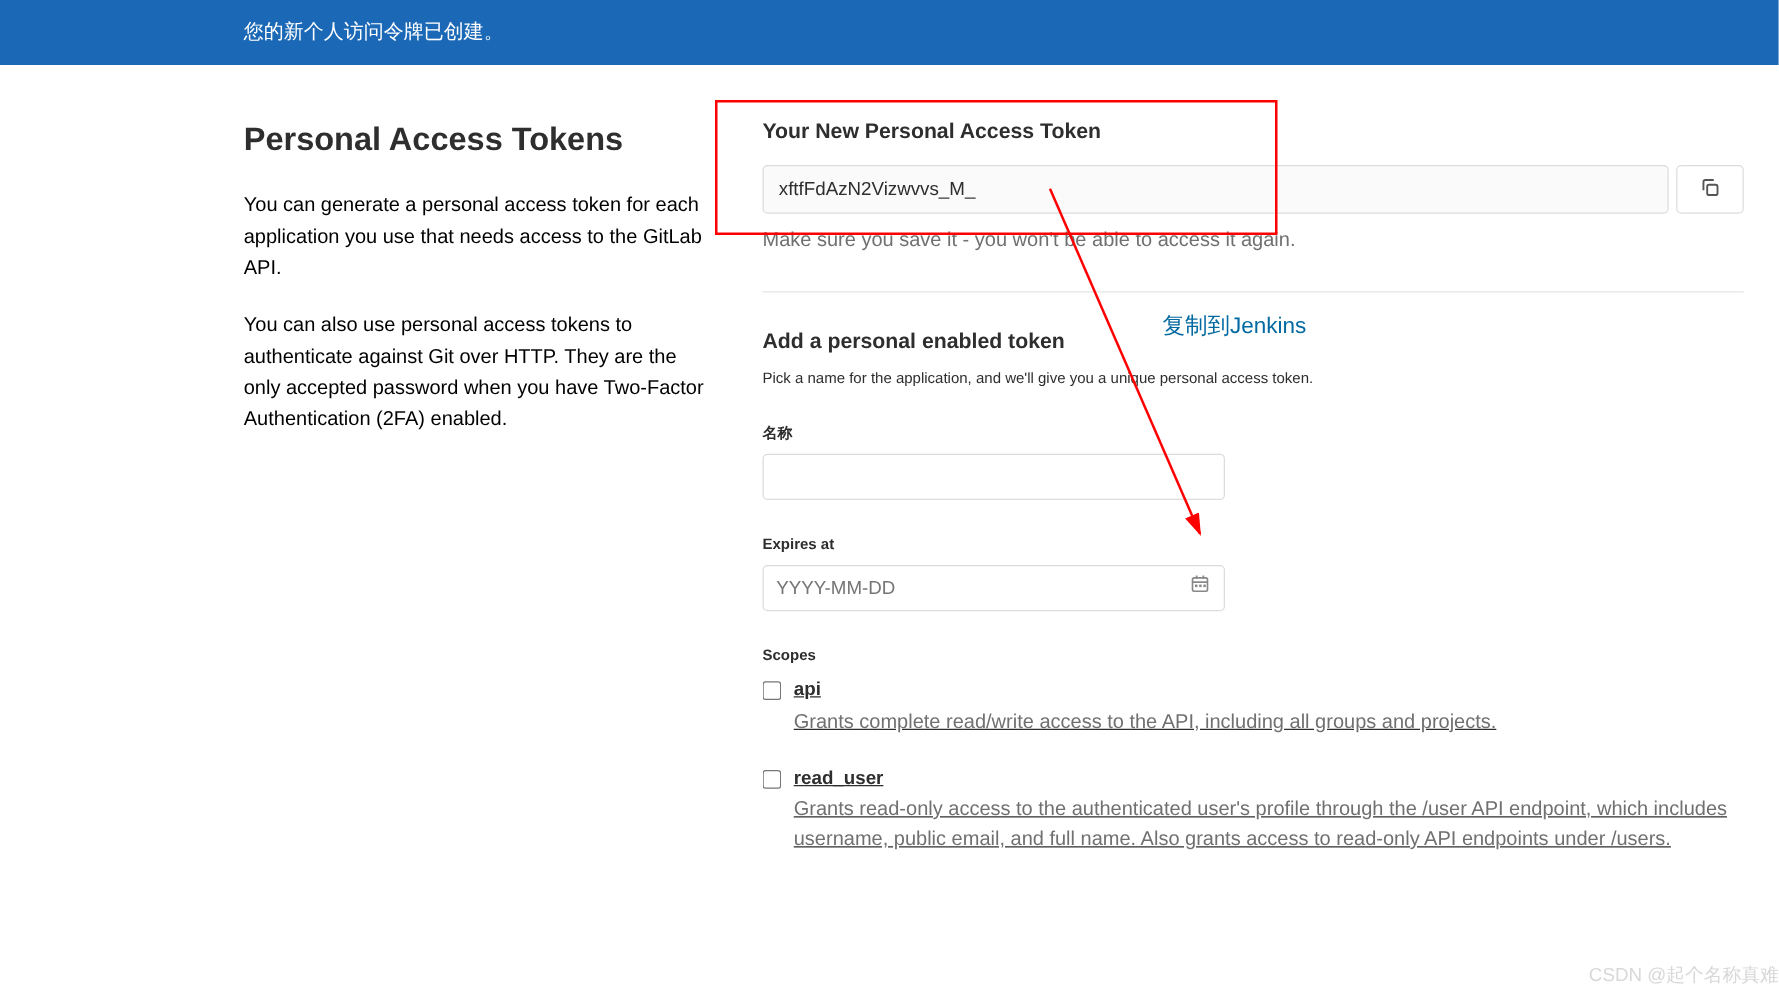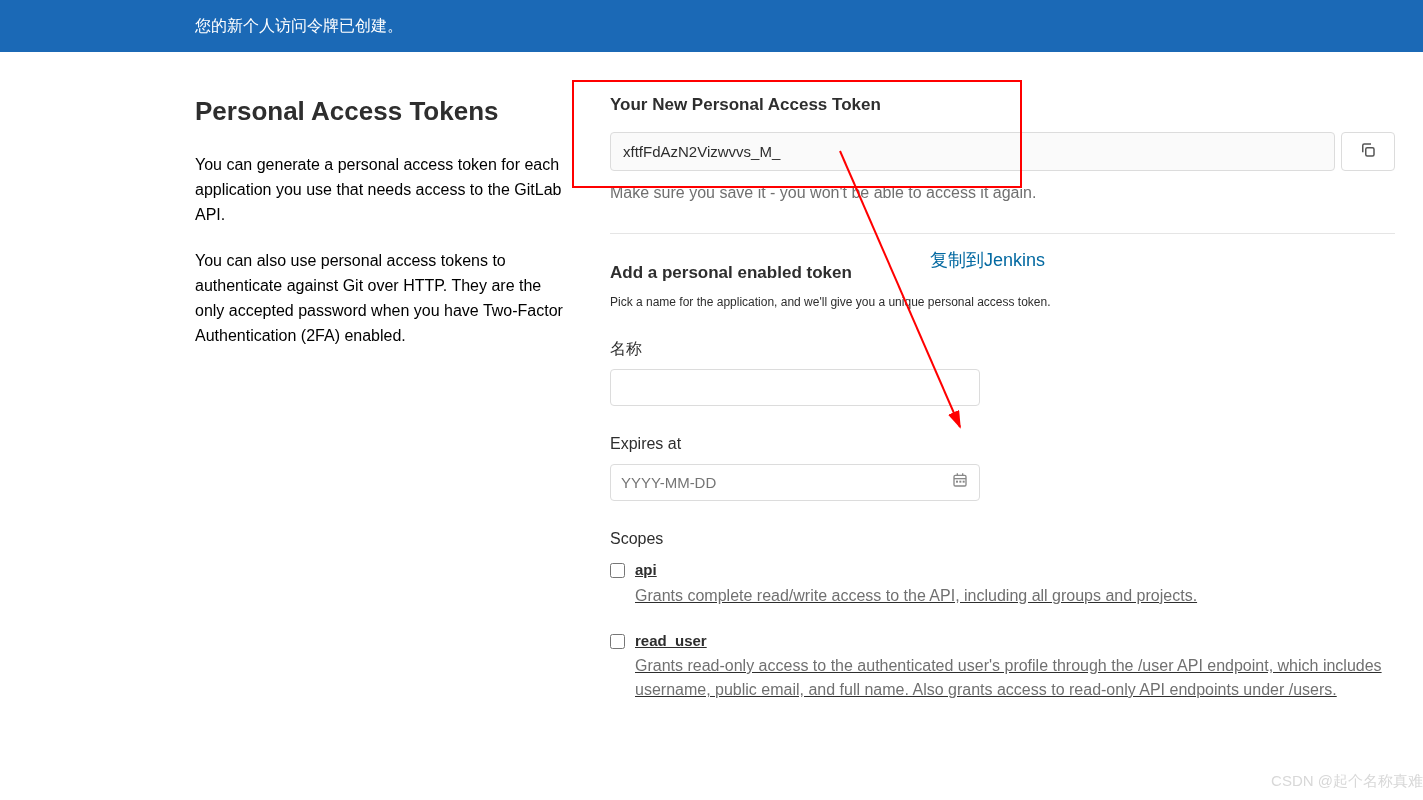--- a/index.html
+++ b/index.html
@@ -88,22 +88,22 @@
     font-size: 17px;
     font-weight: 600;
     margin-bottom: 8px;
   }
   .sub-desc {
     font-size: 12px;
     color: #2e2e2e;
     margin-bottom: 26px;
   }
   .field-label {
-    font-size: 16px;
-    font-weight: 400;
+    font-size: 12px;
+    font-weight: 700;
     margin-bottom: 8px;
     display: block;
   }
   .text-input {
     width: 370px;
     border: 1px solid #dcdcdc;
     border-radius: 4px;
     padding: 9px 10px;
     font-size: 15px;
     margin-bottom: 26px;

